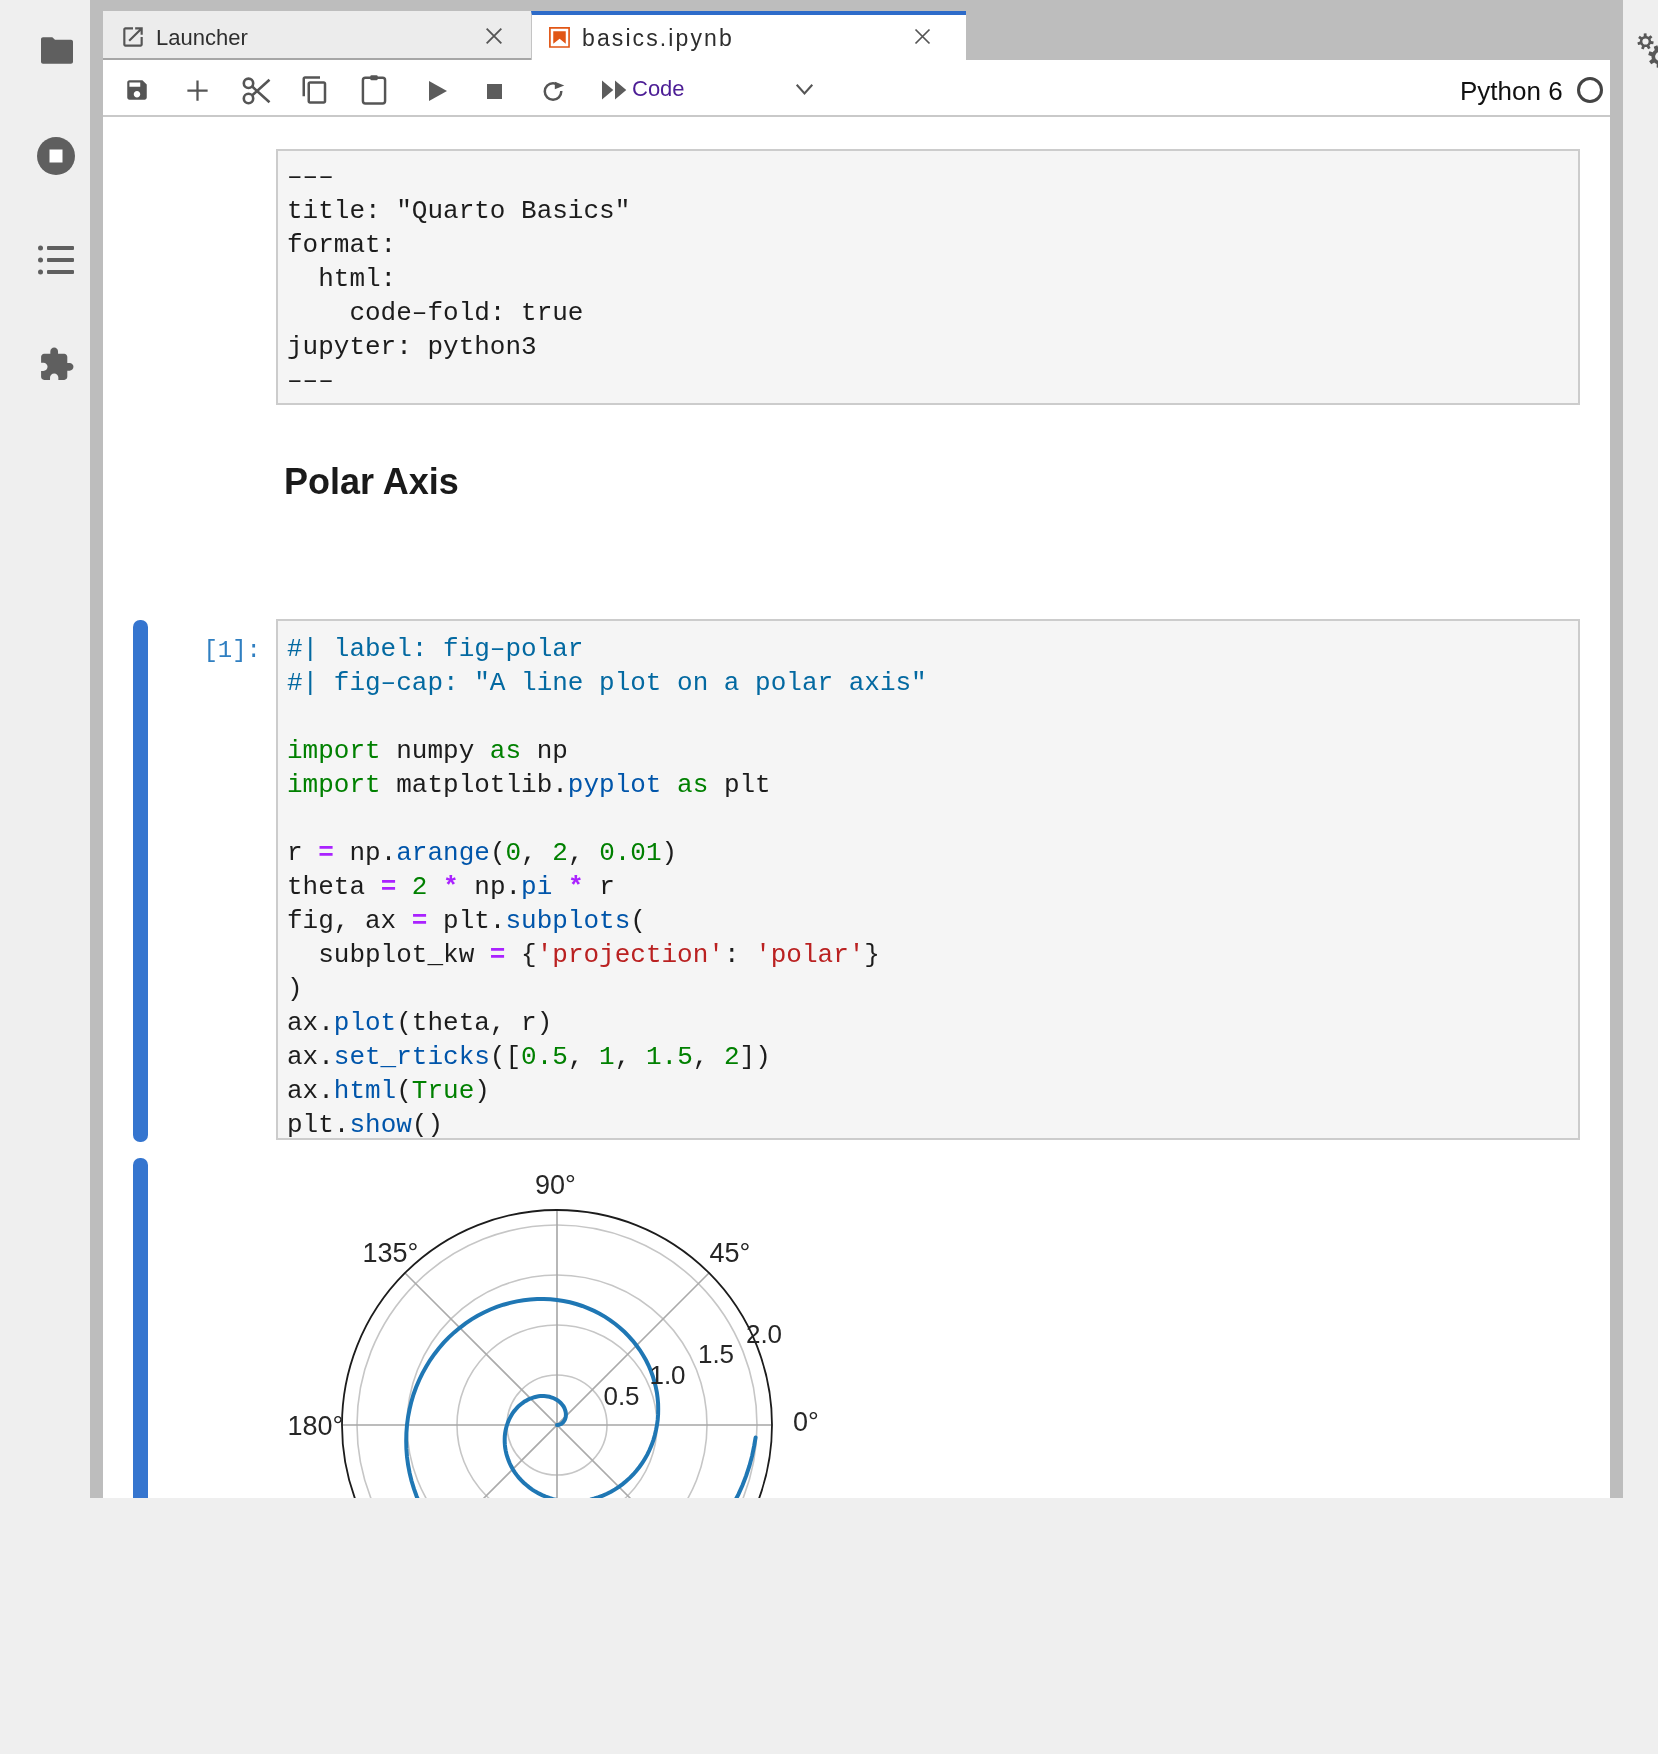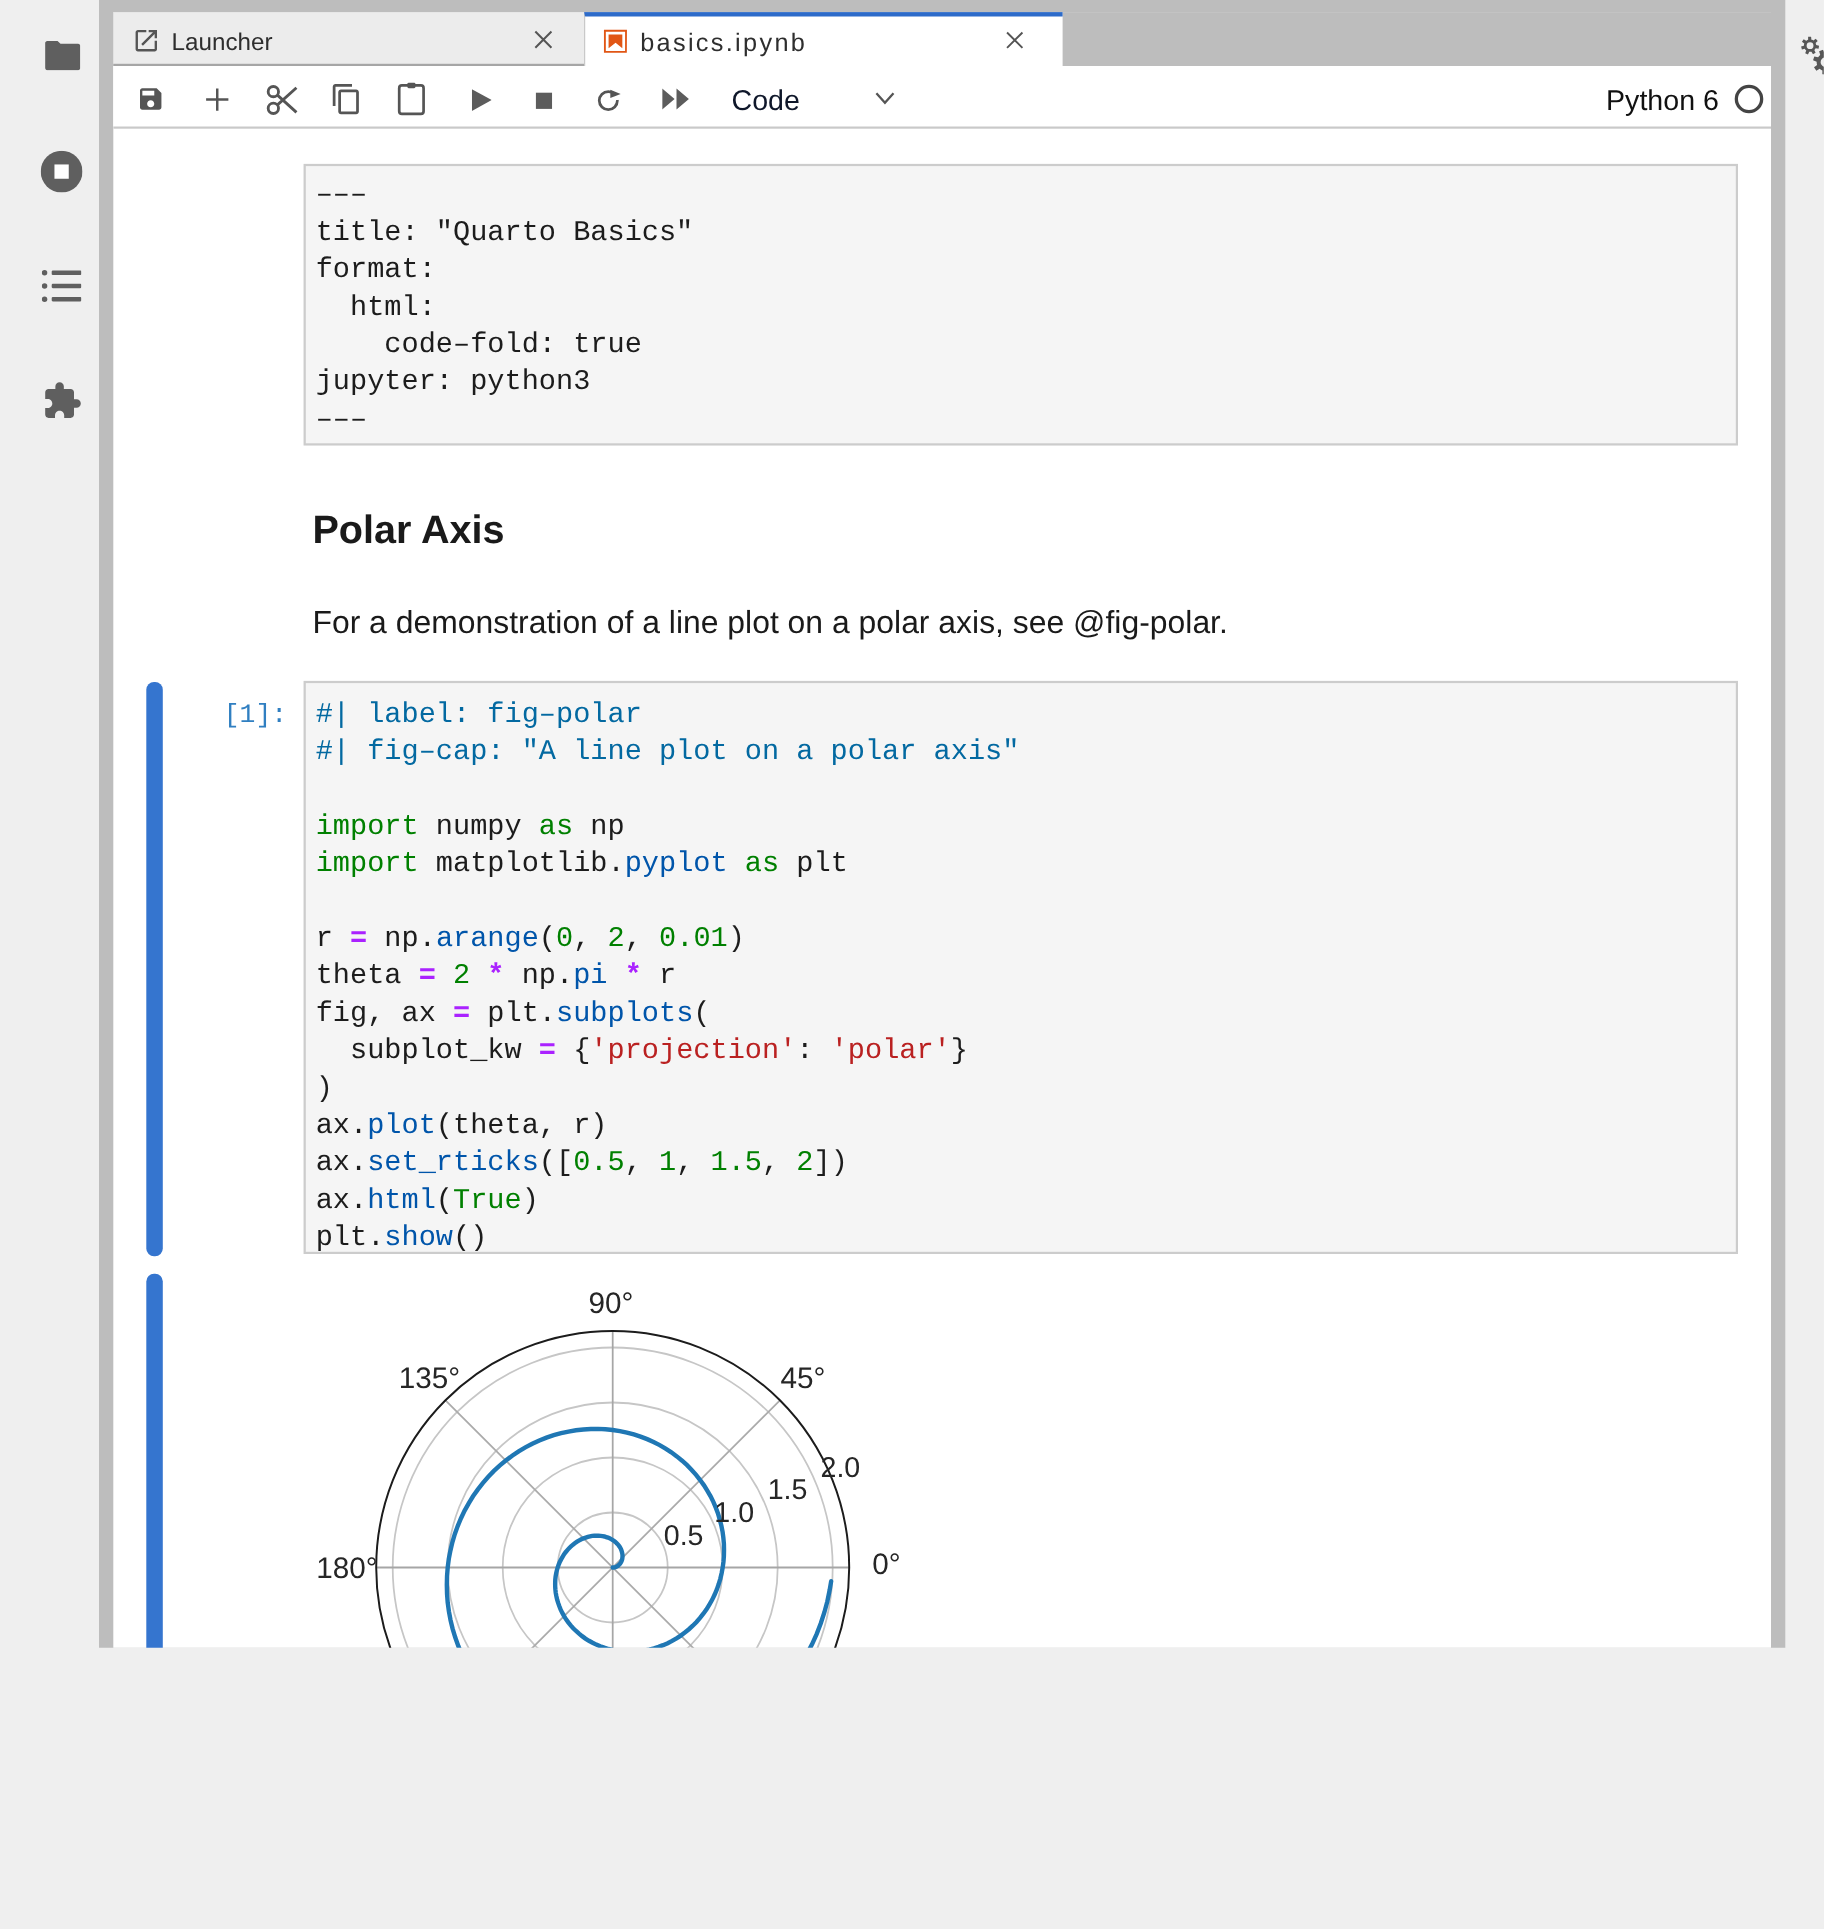--- a/index.html
+++ b/index.html
@@ -109,41 +109,40 @@
     <rect width="10" height="10" fill="#5c5c5c"></rect>
   </svg>
   <svg class="abs" style="left:514px;top:79px" width="23" height="23" viewBox="0 0 24 24">
     <circle cx="11.5" cy="13" r="8.6" fill="none" stroke="#555555" stroke-width="2.6"></circle>
     <polygon points="11.5,13 26,2.5 26,12" fill="#ffffff"></polygon>
     <polygon points="13.4,2.8 13.4,10.6 23.2,6.8" fill="#555555"></polygon>
   </svg>
   <svg class="abs" style="left:574px;top:80px" width="26" height="20" viewBox="0 0 30 22">
     <path fill="#5c5c5c" d="M0 0 L13 11 L0 22 Z M15 0 L28 11 L15 22 Z"></path>
   </svg>
-  <div class="abs" style="left:637px;top:76px;font-size:26px;color:#0f172a">Code</div>
+  <div class="abs" style="left:604px;top:76px;font-size:22px;color:#4c1d95">Code</div>
   <svg class="abs" style="left:767px;top:83px" width="19" height="14" viewBox="0 0 22 16">
     <path fill="none" stroke="#555555" stroke-width="2.4" d="M2 2 L11 12 L20 2"></path>
   </svg>
   <div class="abs" style="left:1432px;top:76px;font-size:26px;color:#111111">Python 6</div>
   <svg class="abs" style="left:1548px;top:76px" width="28" height="28" viewBox="0 0 28 28">
     <circle cx="14" cy="14" r="11.5" fill="none" stroke="#444444" stroke-width="3"></circle>
   </svg>
 
   <div class="abs cellbox" style="top:149px;height:256px;padding:9px 0 0 9px">
     <div class="mono" style="color:#1c1c1c">–––
 title: "Quarto Basics"
 format:
   html:
     code–fold: true
 jupyter: python3
 –––</div>
   </div>
 
   <div class="abs" style="left:256px;top:456px;font-size:36px;line-height:52px;font-weight:bold;color:#1a1a1a">Polar Axis</div>
-  <div class="abs" style="left:256px;top:550px;font-size:29px;color:#1a1a1a">For a demonstration of a line plot on a polar axis, see @fig-polar.</div>
 
   <div class="abs bar" style="top:620px;height:522px"></div>
   <div class="abs mono" style="left:105px;top:634px;width:128px;text-align:right;color:#307fc1;font-size:24px">[1]:</div>
   <div class="abs cellbox" style="top:619px;height:521px;padding:11px 0 0 9px">
     <div class="mono" style="color:#1c1c1c"><span class="cmt">#| label: fig–polar</span>
 <span class="cmt">#| fig–cap: "A line plot on a polar axis"</span>
 
 <span class="kw">import</span> numpy <span class="kw">as</span> np
 <span class="kw">import</span> matplotlib.<span class="prop">pyplot</span> <span class="kw">as</span> plt
 

